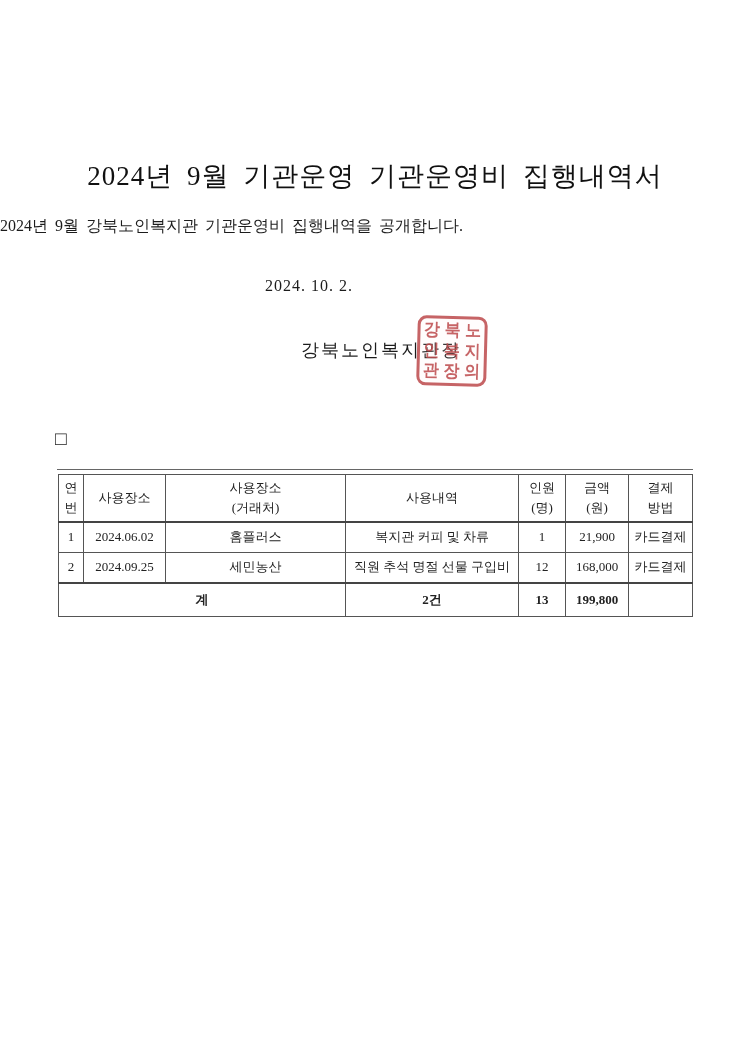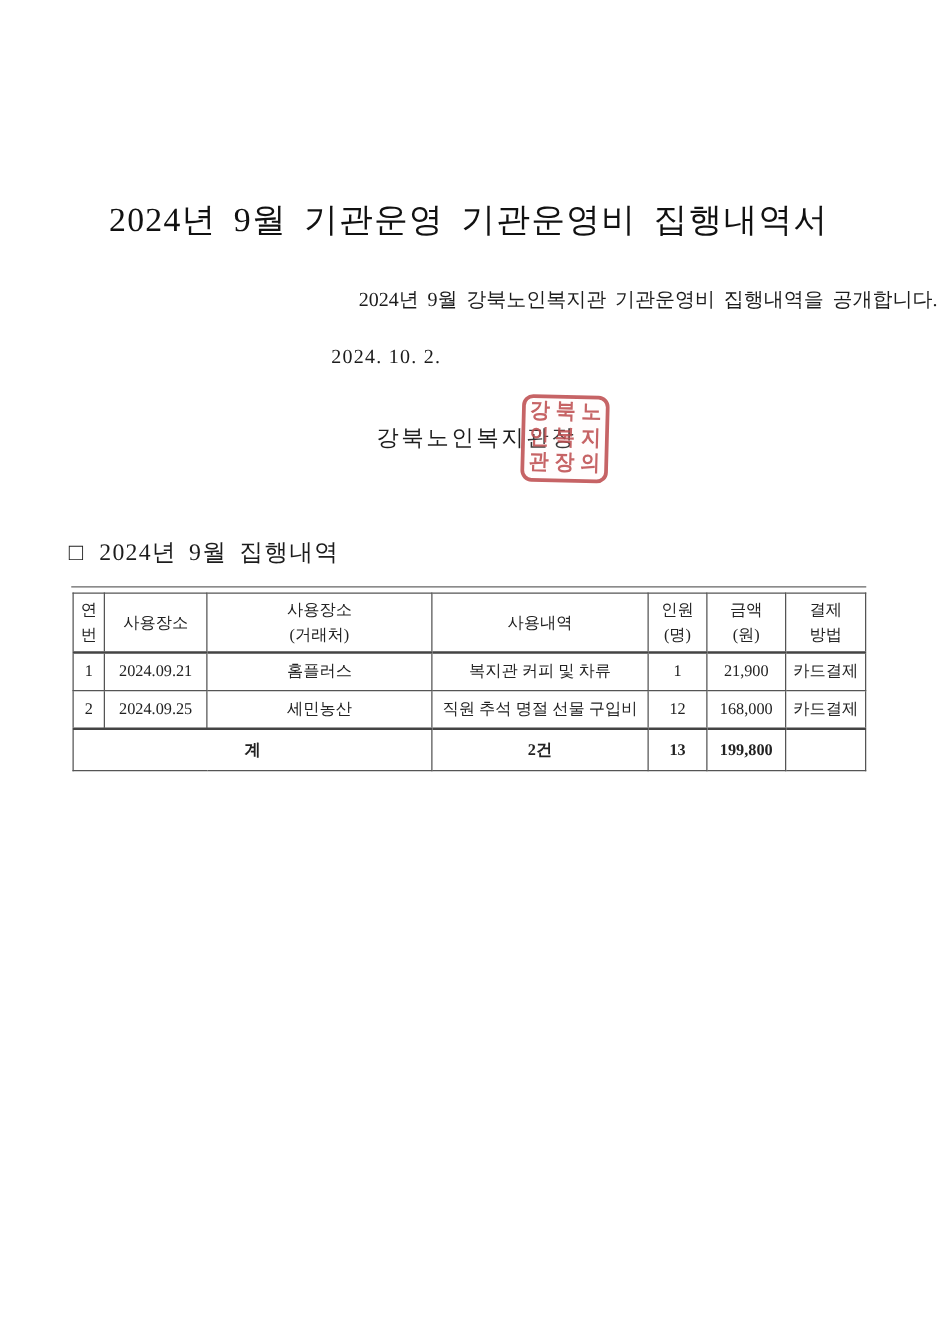--- a/index.html
+++ b/index.html
@@ -21,24 +21,24 @@
     left: 0;
     width: 750px;
     text-align: center;
     font-size: 27px;
     font-weight: normal;
     letter-spacing: 1px;
     word-spacing: 6px;
     color: #111;
   }
   .doc-subtitle {
-    top: 230px;
-    left: 0;
-    width: 750px;
-    text-align: right;
+    top: 216px;
+    left: 0;
+    width: 750px;
+    text-align: left;
     font-size: 16px;
     word-spacing: 3px;
   }
   .doc-date {
     top: 277px;
     left: 0;
     width: 618px;
     text-align: center;
     font-size: 16px;
     letter-spacing: 1px;
@@ -159,21 +159,20 @@
   <span>인</span>
   <span>복</span>
   <span>지</span>
   <span>관</span>
   <span>장</span>
   <span>의</span>
 </div>
 
 <div class="abs section-head">
   <span class="section-bullet">□</span>
-  <span>2024년 9월 집행내역</span>
 </div>
 
 <div class="abs table-wrap">
   <table class="exec">
     <colgroup>
       <col class="c-no">
         <col class="c-date">
         <col class="c-place">
         <col class="c-desc">
       <col class="c-people">
@@ -192,21 +191,21 @@
 (명)</th>
         <th>금액
 (원)</th>
         <th>결제
 방법</th>
       </tr>
     </thead>
     <tbody>
       <tr>
         <td>1</td>
-        <td>2024.09.21</td>
+        <td>2024.06.02</td>
         <td>홈플러스</td>
         <td>복지관 커피 및 차류</td>
         <td>1</td>
         <td>21,900</td>
         <td>카드결제</td>
       </tr>
       <tr>
         <td>2</td>
         <td>2024.09.25</td>
         <td>세민농산</td>

